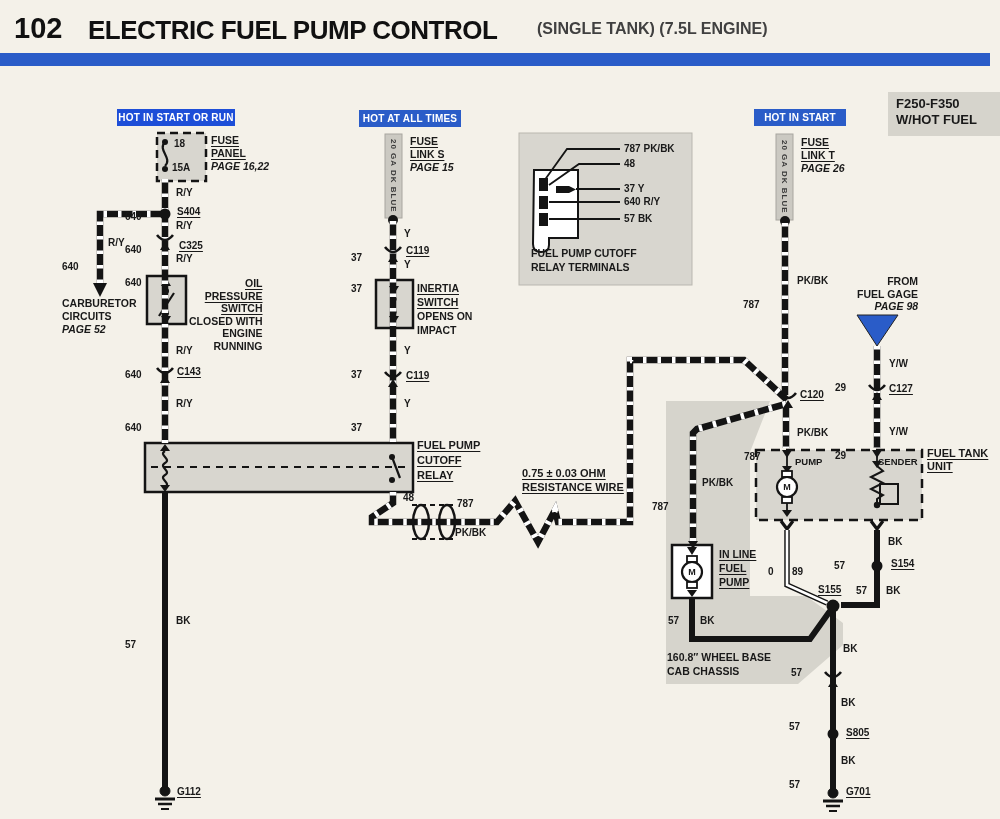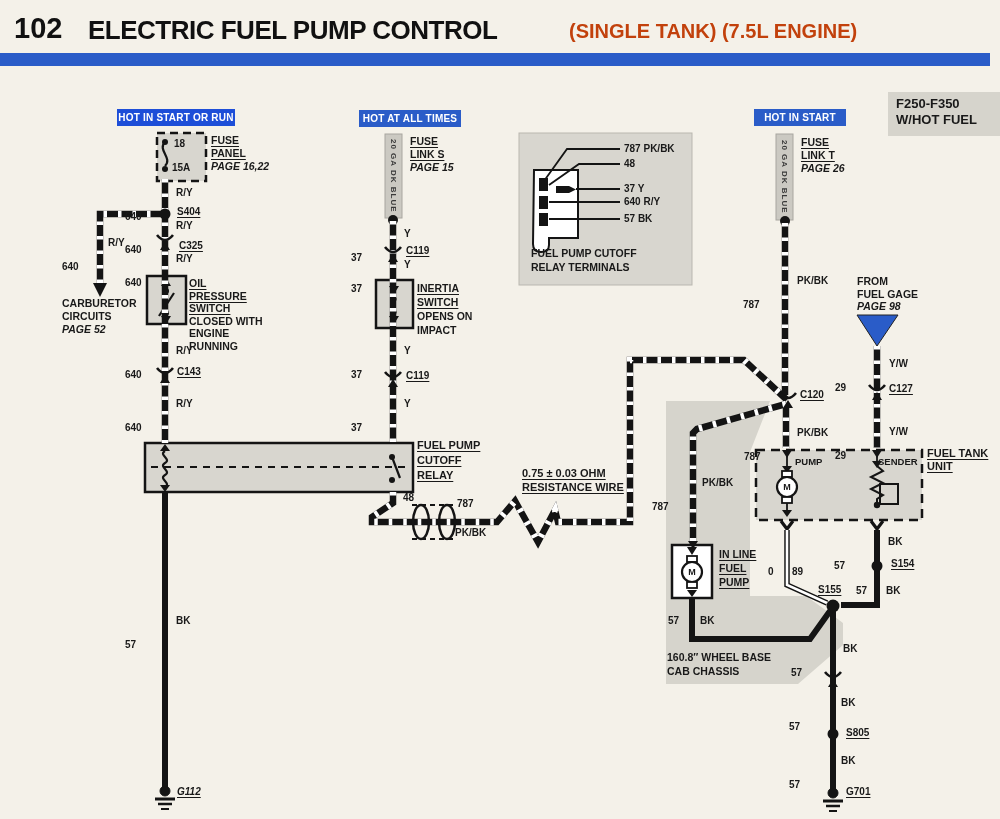--- a/index.html
+++ b/index.html
@@ -12,23 +12,23 @@
   .u{text-decoration:underline;text-underline-offset:2px;}
   .i{font-style:italic;}
   .wl{position:absolute;z-index:2;font-weight:700;font-size:10px;color:#191919;white-space:nowrap;}
   .wlr{text-align:left;width:34px;margin-top:24px;}
   .cl{position:absolute;z-index:2;font-weight:700;font-size:10px;color:#191919;text-decoration:underline;text-underline-offset:2px;white-space:nowrap;}
   .banner{position:absolute;z-index:2;color:#fff;font-weight:700;font-size:10px;display:flex;align-items:center;justify-content:center;letter-spacing:.2px;white-space:nowrap;}
   .vtext{position:absolute;z-index:2;writing-mode:vertical-rl;font-weight:700;font-size:8px;color:#3a3a3a;letter-spacing:1px;display:flex;align-items:center;justify-content:center;}
   .graybox{position:absolute;z-index:2;background:#d6d4cc;color:#191919;font-weight:700;}
   #hdr-num{position:absolute;left:14px;top:12px;font-size:29px;font-weight:700;color:#111;z-index:2;}
   #hdr-title{position:absolute;left:88px;top:15px;font-size:26px;font-weight:700;letter-spacing:-.5px;color:#111;z-index:2;}
-  #hdr-sub{position:absolute;left:569px;top:20px;font-size:20px;font-weight:700;color:#c2410c;z-index:2;}
+  #hdr-sub{position:absolute;left:537px;top:20px;font-size:16px;font-weight:700;color:#404040;z-index:2;}
   #bluebar{position:absolute;left:0;top:53px;width:990px;height:13px;z-index:2;}
-  .lh12{line-height:12.5px;}.lh14{line-height:14px;}.lh15{line-height:15px;}
+  .lh12{line-height:12.5px;text-align:right;}.lh14{line-height:14px;}.lh15{line-height:15px;}
   .f11{font-size:11px;}.f95{font-size:9.5px;}
   .m-label{position:absolute;z-index:2;font-weight:700;font-size:9px;color:#191919;width:10px;text-align:center;}
 </style>
 </head>
 <body>
 
 <div id="canvas">
 
   <span id="hdr-num">102</span>
   <span id="hdr-title">ELECTRIC FUEL PUMP CONTROL</span>
@@ -331,21 +331,21 @@
   <span class="cl" style="left:177px;top:206px;">S404</span>
   <span class="cl" style="left:179px;top:232px;margin-top:8px;">C325</span>
   <span class="cl" style="left:177px;top:366px;">C143</span>
   <span class="cl" style="left:406px;top:245px;">C119</span>
   <span class="cl" style="left:406px;top:370px;">C119</span>
   <span class="cl" style="left:800px;top:389px;">C120</span>
   <span class="cl" style="left:889px;top:383px;">C127</span>
   <span class="cl" style="left:891px;top:558px;">S154</span>
   <span class="cl" style="left:818px;top:584px;">S155</span>
   <span class="cl" style="left:846px;top:727px;">S805</span>
-  <span class="cl" style="left:177px;top:786px;font-style:italic;">G112</span>
+  <span class="cl" style="left:177px;top:786px;">G112</span>
   <span class="cl" style="left:846px;top:786px;">G701</span>
 
   <span class="wl wlr" style="left:125px;top:187px;">640</span>
   <span class="wl" style="left:176px;top:187px;">R/Y</span>
 
   <span class="wl wlr" style="left:62px;top:237px;">640</span>
   <span class="wl" style="left:108px;top:237px;">R/Y</span>
 
   <span class="wl wlr" style="left:125px;top:220px;">640</span>
   <span class="wl" style="left:176px;top:220px;">R/Y</span>

